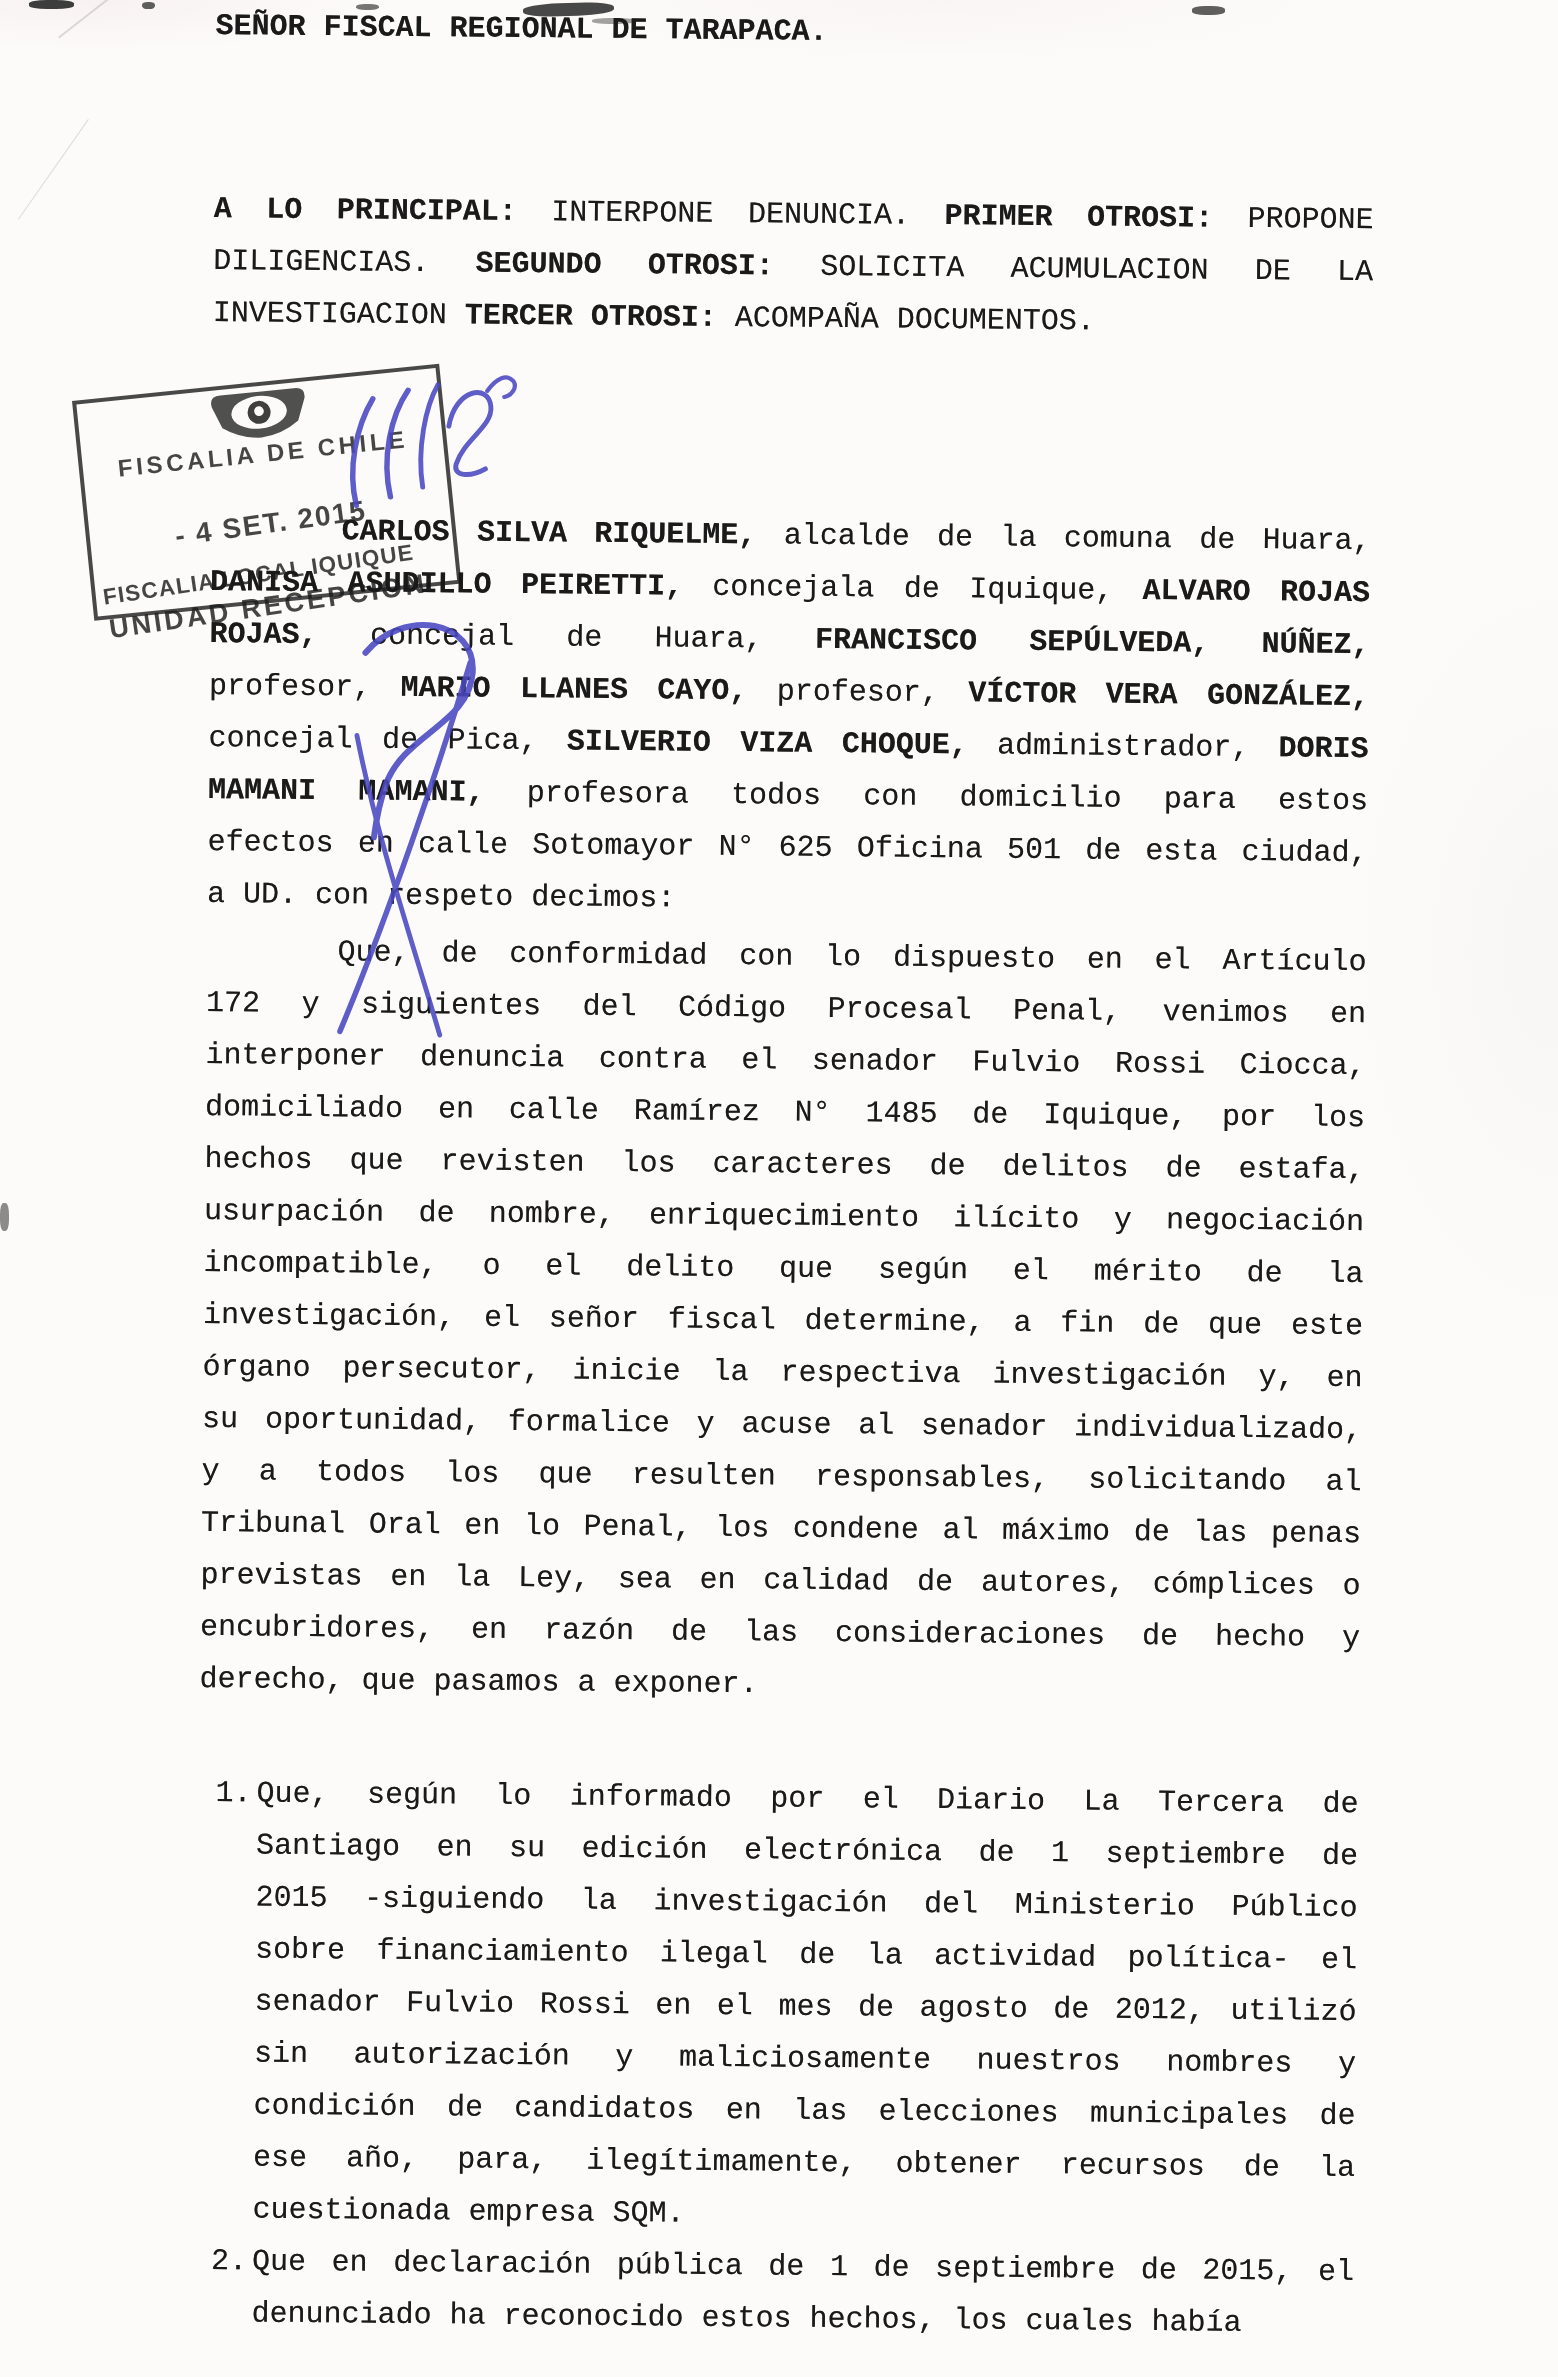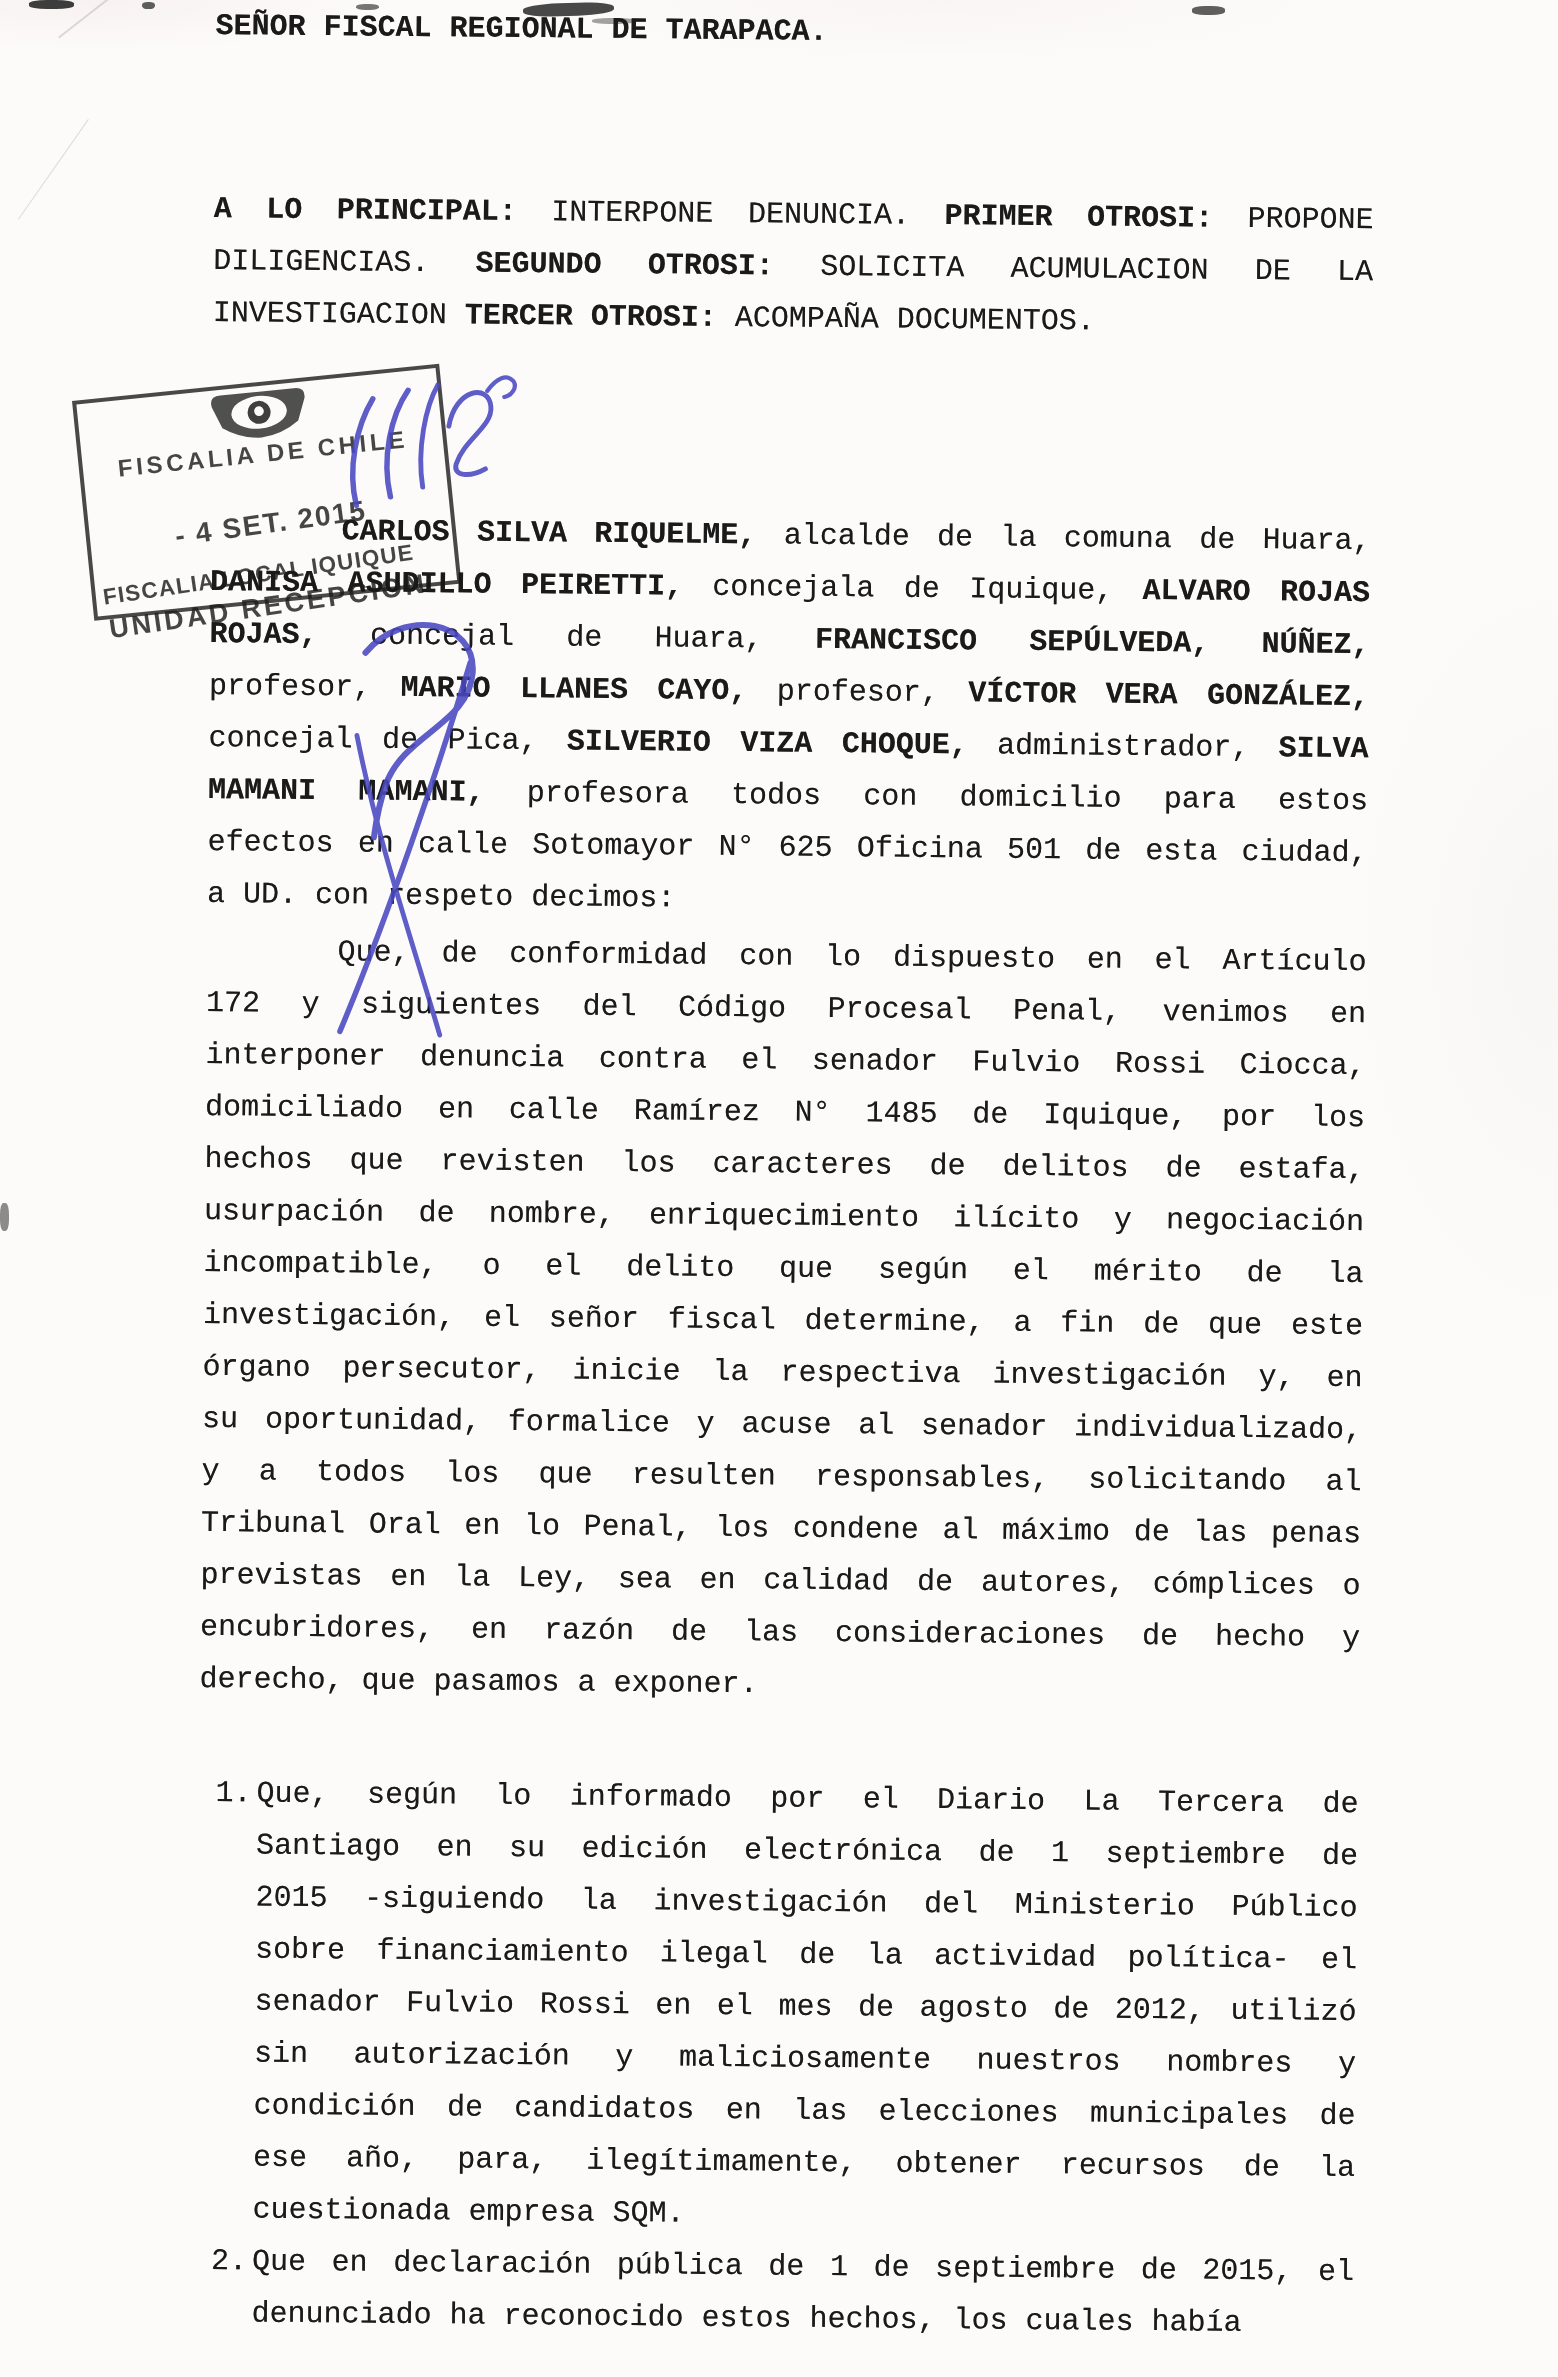--- a/index.html
+++ b/index.html
@@ -71,21 +71,21 @@
         <div class="line"><span class="b">A LO PRINCIPAL:</span><span> INTERPONE DENUNCIA. </span><span class="b">PRIMER OTROSI:</span><span> PROPONE</span></div>
         <div class="line"><span>DILIGENCIAS. </span><span class="b">SEGUNDO OTROSI:</span><span> SOLICITA ACUMULACION DE LA</span></div>
         <div class="line last"><span>INVESTIGACION </span><span class="b">TERCER OTROSI:</span><span> ACOMPAÑA DOCUMENTOS.</span></div>
       </div>
     <div class="addressee">SEÑOR FISCAL REGIONAL DE TARAPACA.</div>
     <div class="block p1">
         <div class="line indent"><span class="b">CARLOS SILVA RIQUELME,</span><span> alcalde de la comuna de Huara,</span></div>
         <div class="line"><span class="b">DANISA ASUDILLO PEIRETTI,</span><span> concejala de Iquique, </span><span class="b">ALVARO ROJAS</span></div>
         <div class="line"><span class="b">ROJAS,</span><span> concejal de Huara, </span><span class="b">FRANCISCO SEPÚLVEDA, NÚÑEZ,</span></div>
         <div class="line"><span>profesor, </span><span class="b">MARIO LLANES CAYO,</span><span> profesor, </span><span class="b">VÍCTOR VERA GONZÁLEZ,</span></div>
-        <div class="line"><span>concejal de Pica, </span><span class="b">SILVERIO VIZA CHOQUE,</span><span> administrador, </span><span class="b">SILVA</span></div>
+        <div class="line"><span>concejal de Pica, </span><span class="b">SILVERIO VIZA CHOQUE,</span><span> administrador, </span><span class="b">DORIS</span></div>
         <div class="line"><span class="b">MAMANI MAMANI,</span><span> profesora todos con domicilio para estos</span></div>
         <div class="line"><span>efectos en calle Sotomayor N° 625 Oficina 501 de esta ciudad,</span></div>
         <div class="line last"><span>a UD. con respeto decimos:</span></div>
       </div>
     <div class="block p2">
         <div class="line indent"><span>Que, de conformidad con lo dispuesto en el Artículo</span></div>
         <div class="line"><span>172 y siguientes del Código Procesal Penal, venimos en</span></div>
         <div class="line"><span>interponer denuncia contra el senador Fulvio Rossi Ciocca,</span></div>
         <div class="line"><span>domiciliado en calle Ramírez N° 1485 de Iquique, por los</span></div>
         <div class="line"><span>hechos que revisten los caracteres de delitos de estafa,</span></div>

